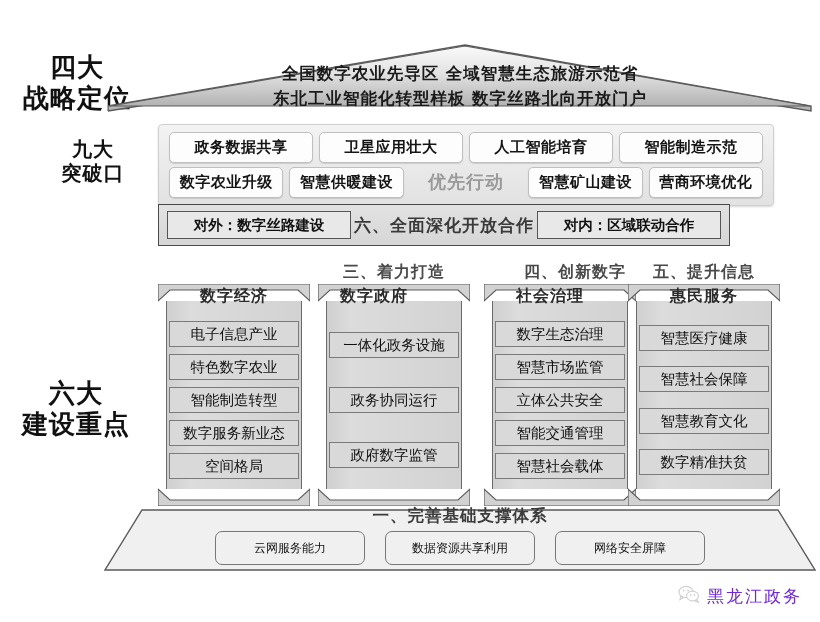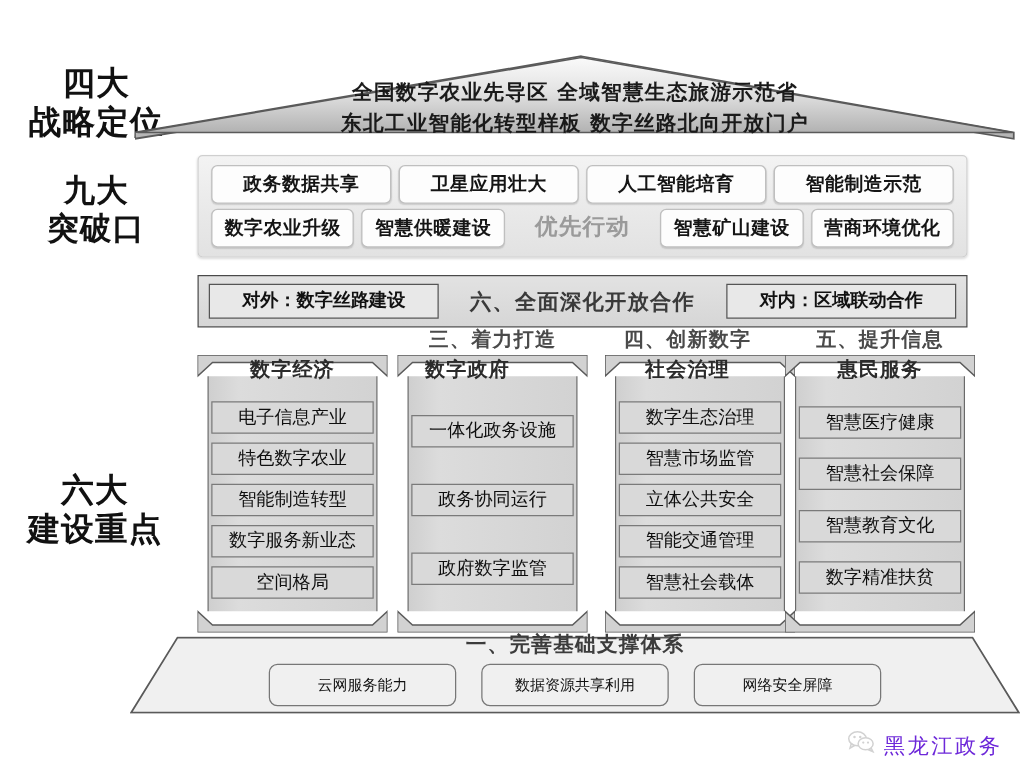--- a/index.html
+++ b/index.html
@@ -10,21 +10,21 @@
     overflow:hidden;position:relative;
   }
   #stage{position:absolute;left:0;top:0;width:820px;height:622px;}
 
   
   .side-label{
     position:absolute;text-align:center;font-weight:bold;color:#111;
     line-height:1.18;letter-spacing:1px;white-space:pre-line;
   }
   #label-strategy{left:2px;top:52px;width:150px;font-size:26px;}
-  #label-breakthrough{left:2px;top:138px;width:150px;font-size:25px;}
+  #label-breakthrough{left:18px;top:138px;width:150px;font-size:20px;}
   #label-construction{left:0px;top:378px;width:152px;font-size:26px;}
 
   
   #roof{position:absolute;left:108px;top:44px;width:704px;height:68px;}
   #roof svg{display:block;}
   .roof-text{
     position:absolute;left:108px;width:704px;text-align:center;
     font-weight:bold;color:#1a1a1a;font-size:16.5px;letter-spacing:1px;
   }
   #roof-line1{top:63px;}
@@ -46,21 +46,21 @@
     font-size:15px;font-weight:bold;color:#151515;letter-spacing:.5px;
     box-shadow:0 1px 1px rgba(0,0,0,.13);box-sizing:border-box;
   }
   .bk-chip.plain{
     background:transparent;border:none;box-shadow:none;
     color:#9a9a9a;font-size:18px;letter-spacing:1px;
   }
 
   
   #coop-band{
-    position:absolute;left:158px;top:220px;width:616px;height:42px;
+    position:absolute;left:158px;top:204px;width:572px;height:42px;
     background:linear-gradient(180deg,#e2e2e2 0%,#d6d6d6 100%);
     border:1px solid #4a4a4a;box-sizing:border-box;
     display:flex;align-items:center;justify-content:space-between;padding:0 8px;
   }
   .coop-box{
     width:184px;height:28px;line-height:26px;text-align:center;
     background:#e8e8e8;border:1px solid #555;box-sizing:border-box;
     font-size:14.5px;font-weight:bold;color:#111;
   }
   #coop-title{
@@ -203,21 +203,21 @@
     <svg class="foot" width="152" height="18" viewBox="0 0 152 18" preserveAspectRatio="none">
       <polygon points="0,18 152,18 152,1 140,12 12,12 0,1" fill="#d2d2d2" stroke="#5a5a5a" stroke-width="1.2"></polygon>
     </svg>
     <div class="items-wrap">
       <div class="item">一体化政务设施</div>
       <div class="item">政务协同运行</div>
       <div class="item">政府数字监管</div>
     </div>
   </div>
 
-  <div class="pillar-roman" style="left:474px;width:152px;">四、创新数字</div>
+  <div class="pillar-roman" style="left:474px;width:152px;text-align:right;">四、创新数字</div>
   <div class="pillar-name" style="left:474px;width:152px;">社会治理</div>
   <div class="pillar" style="left:484px;width:152px;">
     <svg class="cap" width="152" height="18" viewBox="0 0 152 18" preserveAspectRatio="none">
       <polygon points="0,0 152,0 152,17 140,6 12,6 0,17" fill="#d2d2d2" stroke="#5a5a5a" stroke-width="1.2"></polygon>
     </svg>
     <div class="shaft"></div>
     <svg class="foot" width="152" height="18" viewBox="0 0 152 18" preserveAspectRatio="none">
       <polygon points="0,18 152,18 152,1 140,12 12,12 0,1" fill="#d2d2d2" stroke="#5a5a5a" stroke-width="1.2"></polygon>
     </svg>
     <div class="items-wrap">

